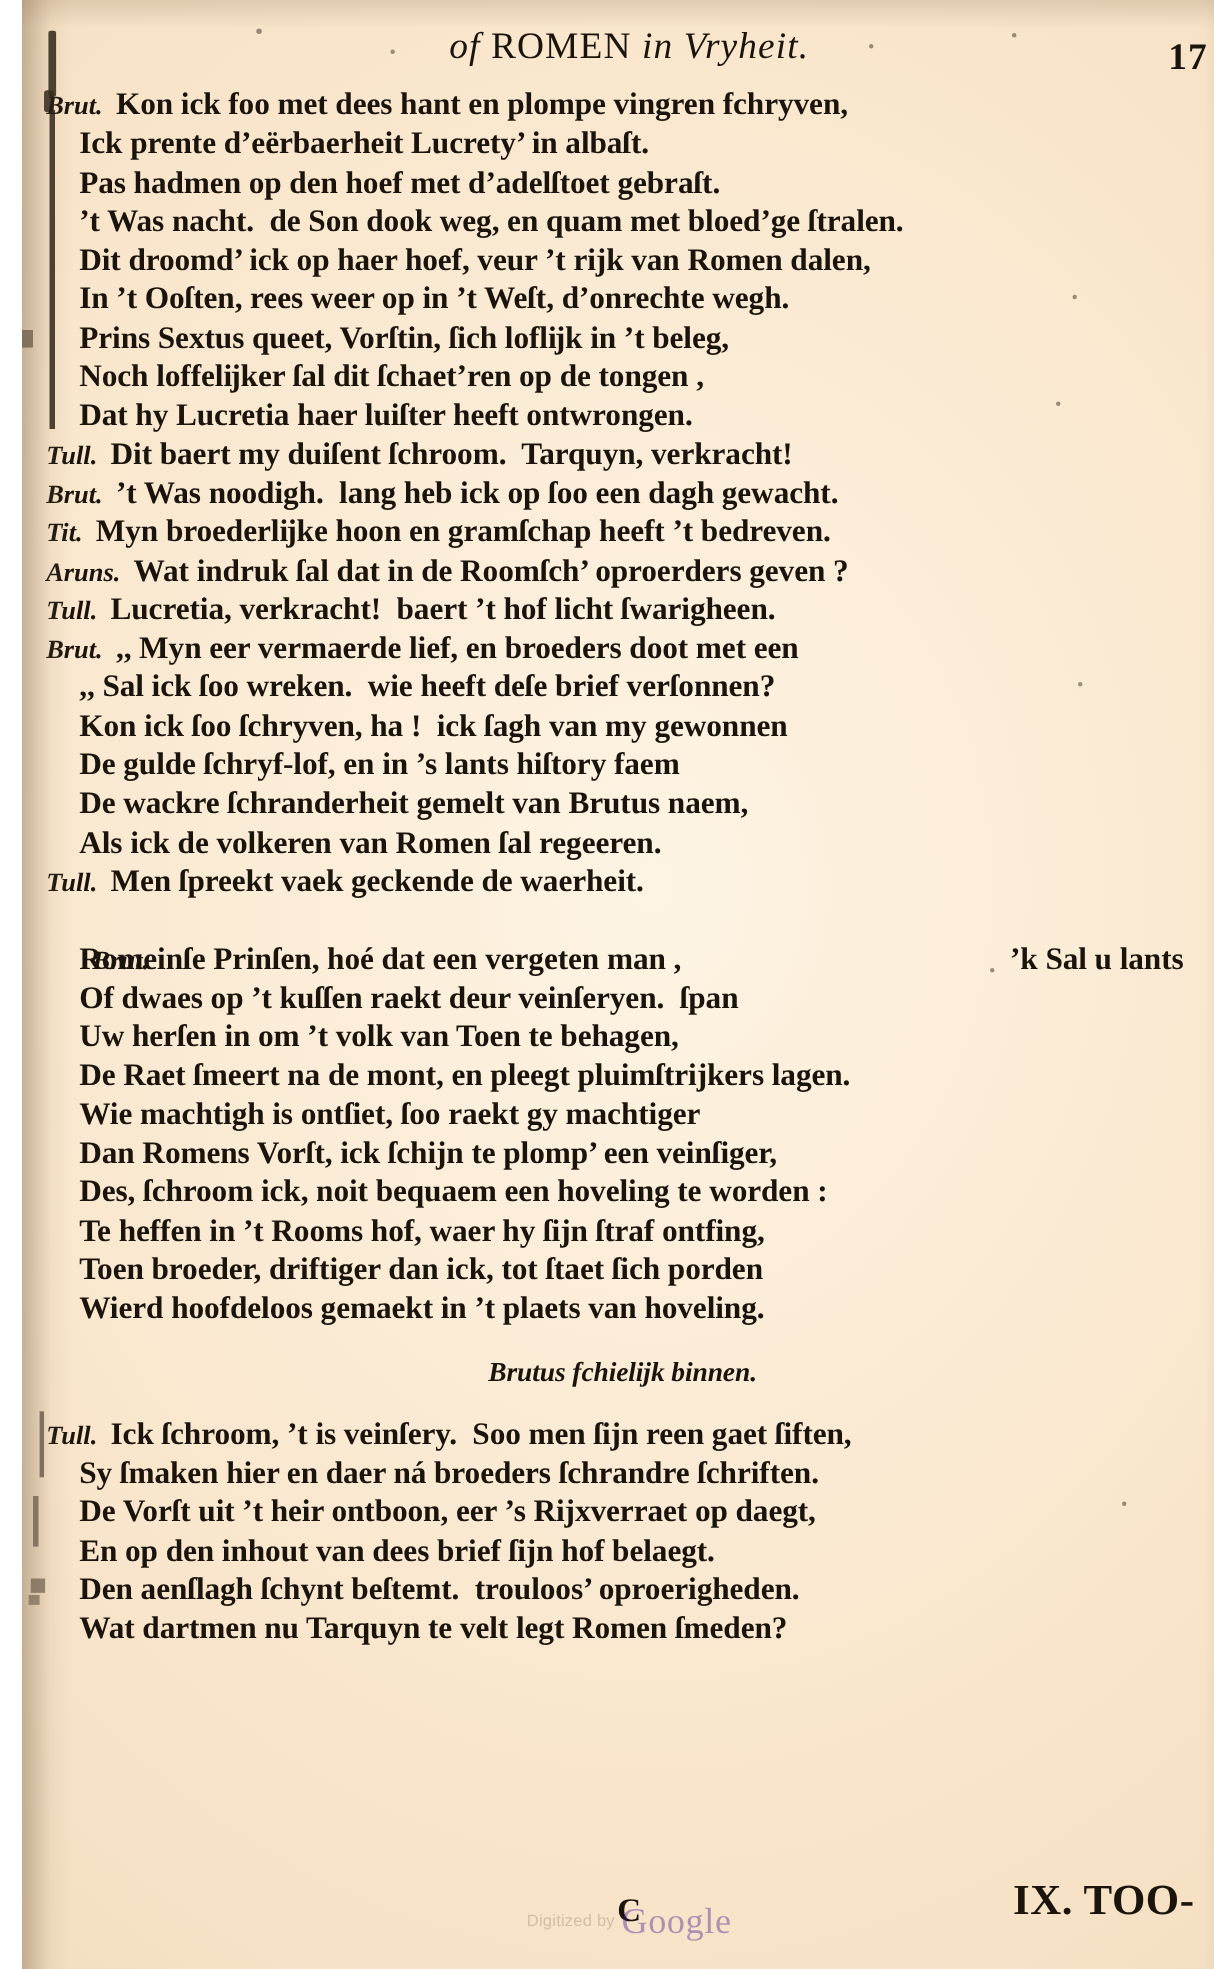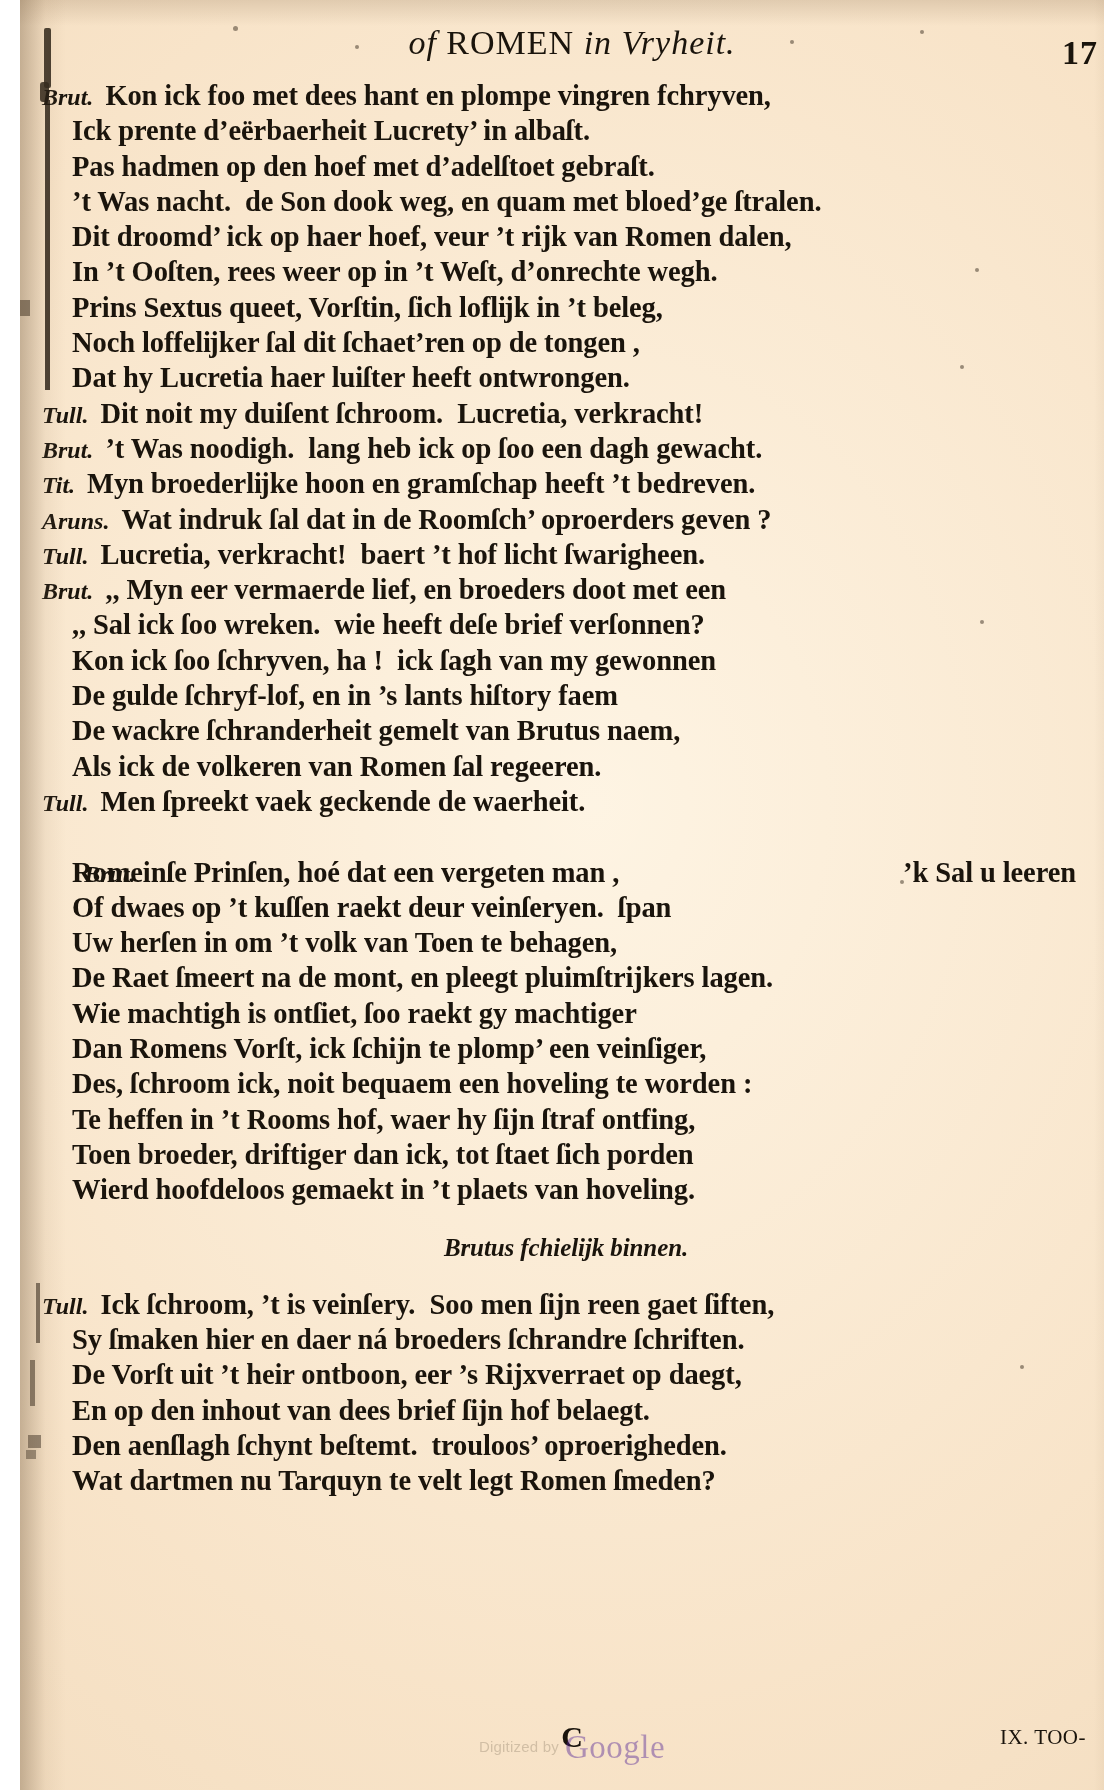--- a/index.html
+++ b/index.html
@@ -117,22 +117,22 @@
     left: 50%;
     transform: translateX(-50%);
     bottom: 36px;
     font-size: 30px;
     font-weight: bold;
   }
   #catchword {
     position: absolute;
     right: 38px;
     bottom: 40px;
-    font-size: 21px;
-    font-weight: normal;
+    font-size: 39px;
+    font-weight: bold;
     letter-spacing: 0.5px;
     text-align: center;
   }
   #watermark {
     position: absolute;
     left: 50%;
     transform: translateX(-50%);
     bottom: 24px;
     white-space: nowrap;
     opacity: 0.42;
@@ -196,36 +196,36 @@
     <div id="block-one">
         <div class="line"><span class="speaker">Brut.&nbsp;&nbsp;</span><span class="txt">Kon ick foo met dees hant en plompe vingren fchryven,</span></div>
         <div class="line indent"><span class="txt">Ick prente d’eërbaerheit Lucrety’ in albaſt.</span></div>
         <div class="line indent"><span class="txt">Pas hadmen op den hoef met d’adelſtoet gebraſt.</span></div>
         <div class="line indent"><span class="txt">’t Was nacht.  de Son dook weg, en quam met bloed’ge ſtralen.</span></div>
         <div class="line indent"><span class="txt">Dit droomd’ ick op haer hoef, veur ’t rijk van Romen dalen,</span></div>
         <div class="line indent"><span class="txt">In ’t Ooſten, rees weer op in ’t Weſt, d’onrechte wegh.</span></div>
         <div class="line indent"><span class="txt">Prins Sextus queet, Vorſtin, ſich loflĳk in ’t beleg,</span></div>
         <div class="line indent"><span class="txt">Noch loffelĳker ſal dit ſchaet’ren op de tongen ,</span></div>
         <div class="line indent"><span class="txt">Dat hy Lucretia haer luiſter heeft ontwrongen.</span></div>
-        <div class="line"><span class="speaker">Tull.&nbsp;&nbsp;</span><span class="txt">Dit noit my duiſent ſchroom.  Lucretia, verkracht!</span></div>
+        <div class="line"><span class="speaker">Tull.&nbsp;&nbsp;</span><span class="txt">Dit baert my duiſent ſchroom.  Tarquyn, verkracht!</span></div>
         <div class="line"><span class="speaker">Brut.&nbsp;&nbsp;</span><span class="txt">’t Was noodigh.  lang heb ick op ſoo een dagh gewacht.</span></div>
         <div class="line"><span class="speaker">Tit.&nbsp;&nbsp;</span><span class="txt">Myn broederlĳke hoon en gramſchap heeft ’t bedreven.</span></div>
         <div class="line"><span class="speaker">Aruns.&nbsp;&nbsp;</span><span class="txt">Wat indruk ſal dat in de Roomſch’ oproerders geven ?</span></div>
         <div class="line"><span class="speaker">Tull.&nbsp;&nbsp;</span><span class="txt">Lucretia, verkracht!  baert ’t hof licht ſwarigheen.</span></div>
         <div class="line"><span class="speaker">Brut.&nbsp;&nbsp;</span><span class="txt">,, Myn eer vermaerde lief, en broeders doot met een</span></div>
         <div class="line indent"><span class="txt">,, Sal ick ſoo wreken.  wie heeft deſe brief verſonnen?</span></div>
         <div class="line indent"><span class="txt">Kon ick ſoo ſchryven, ha !  ick ſagh van my gewonnen</span></div>
         <div class="line indent"><span class="txt">De gulde ſchryf-lof, en in ’s lants hiſtory faem</span></div>
         <div class="line indent"><span class="txt">De wackre ſchranderheit gemelt van Brutus naem,</span></div>
         <div class="line indent"><span class="txt">Als ick de volkeren van Romen ſal regeeren.</span></div>
         <div class="line"><span class="speaker">Tull.&nbsp;&nbsp;</span><span class="txt">Men ſpreekt vaek geckende de waerheit.</span></div>
       </div>
 
     <div class="line">
-      <span class="speaker">Brut.</span><span style="float:right; padding-right:28px;">’k Sal u leeren</span>
+      <span class="speaker">Brut.</span><span style="float:right; padding-right:28px;">’k Sal u lants</span>
     </div>
 
     <div id="block-two">
         <div class="line indent"><span class="txt">Romeinſe Prinſen, hoé dat een vergeten man ,</span></div>
         <div class="line indent"><span class="txt">Of dwaes op ’t kuſſen raekt deur veinſeryen.  ſpan</span></div>
         <div class="line indent"><span class="txt">Uw herſen in om ’t volk van Toen te behagen,</span></div>
         <div class="line indent"><span class="txt">De Raet ſmeert na de mont, en pleegt pluimſtrijkers lagen.</span></div>
         <div class="line indent"><span class="txt">Wie machtigh is ontſiet, ſoo raekt gy machtiger</span></div>
         <div class="line indent"><span class="txt">Dan Romens Vorſt, ick ſchijn te plomp’ een veinſiger,</span></div>
         <div class="line indent"><span class="txt">Des, ſchroom ick, noit bequaem een hoveling te worden :</span></div>

